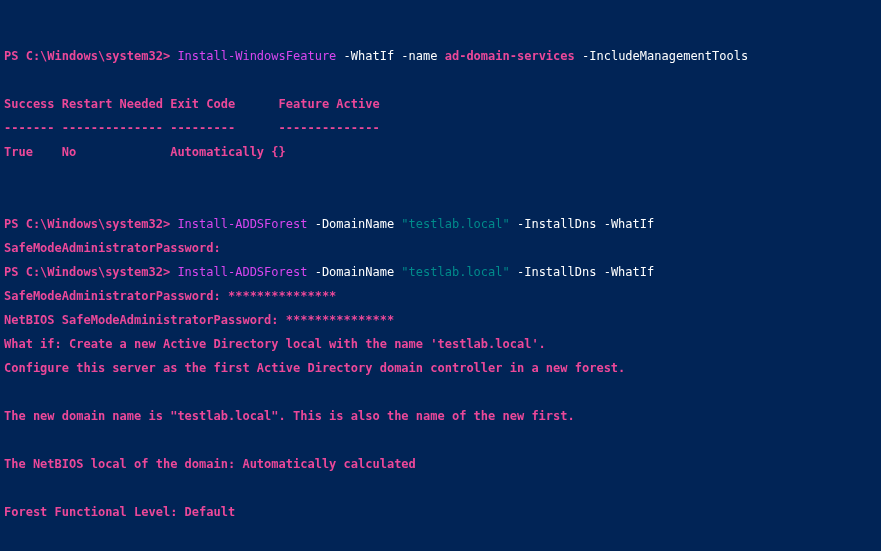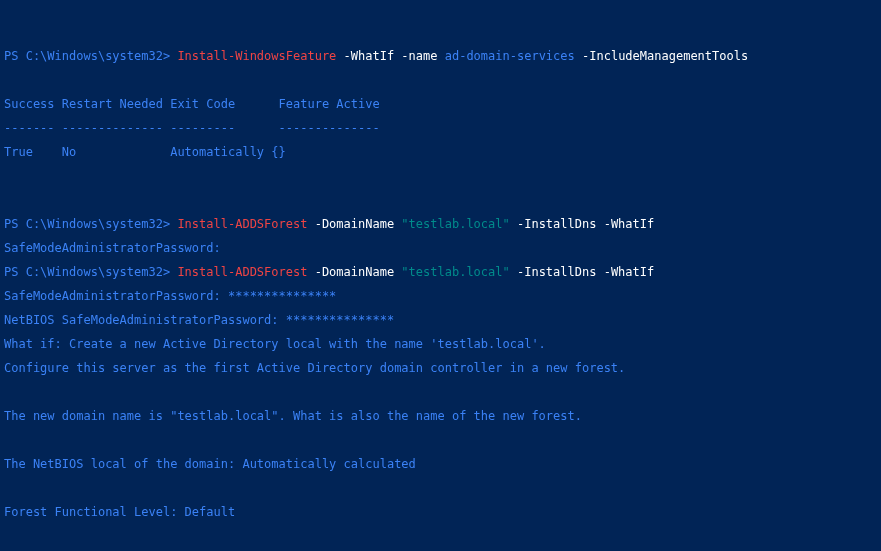--- a/index.html
+++ b/index.html
@@ -16,22 +16,22 @@
       padding: 2px 4px;
       width: 881px;
       height: 551px;
       overflow: hidden;
       white-space: pre;
     }
     .line {
       display: block;
       min-height: 12px;
     }
-    .white { color: #3b82f6; }
-    .cmd-yellow { color: #ef4444; }
+    .white { color: #ec4899; font-weight: bold; }
+    .cmd-yellow { color: #d946ef; }
     .param-gray { color: #ffffff; }
     .value-cyan { color: #008b8b; }
   </style>
 </head>
 <body>
 
 
 
 <span class="line"><span class="white">PS C:\Windows\system32&gt; </span><span class="cmd-yellow">Install-WindowsFeature</span><span class="param-gray"> -WhatIf -name</span><span class="white"> ad-domain-services</span><span class="param-gray"> -IncludeManagementTools</span></span>
 <span class="line"></span>
@@ -41,21 +41,21 @@
 <span class="line"></span>
 <span class="line"></span>
 <span class="line"><span class="white">PS C:\Windows\system32&gt; </span><span class="cmd-yellow">Install-ADDSForest</span><span class="param-gray"> -DomainName</span><span class="value-cyan"> "testlab.local"</span><span class="param-gray"> -InstallDns -WhatIf</span></span>
 <span class="line white">SafeModeAdministratorPassword:</span>
 <span class="line"><span class="white">PS C:\Windows\system32&gt; </span><span class="cmd-yellow">Install-ADDSForest</span><span class="param-gray"> -DomainName</span><span class="value-cyan"> "testlab.local"</span><span class="param-gray"> -InstallDns -WhatIf</span></span>
 <span class="line white">SafeModeAdministratorPassword: ***************</span>
 <span class="line white">NetBIOS SafeModeAdministratorPassword: ***************</span>
 <span class="line white">What if: Create a new Active Directory local with the name 'testlab.local'.</span>
 <span class="line white">Configure this server as the first Active Directory domain controller in a new forest.</span>
 <span class="line"></span>
-<span class="line white">The new domain name is "testlab.local". What is also the name of the new forest.</span>
+<span class="line white">The new domain name is "testlab.local". This is also the name of the new first.</span>
 <span class="line"></span>
 <span class="line white">The NetBIOS local of the domain: Automatically calculated</span>
 <span class="line"></span>
 <span class="line white">Forest Functional Level: Default</span>
 <span class="line"></span>
 
 
 
 
 

